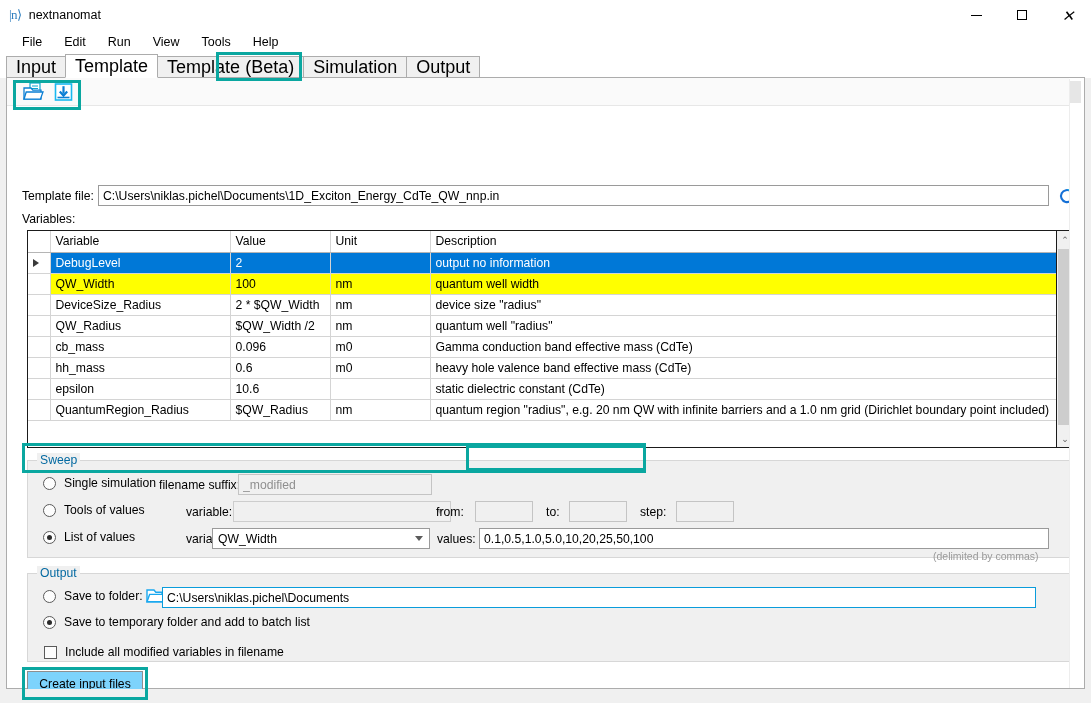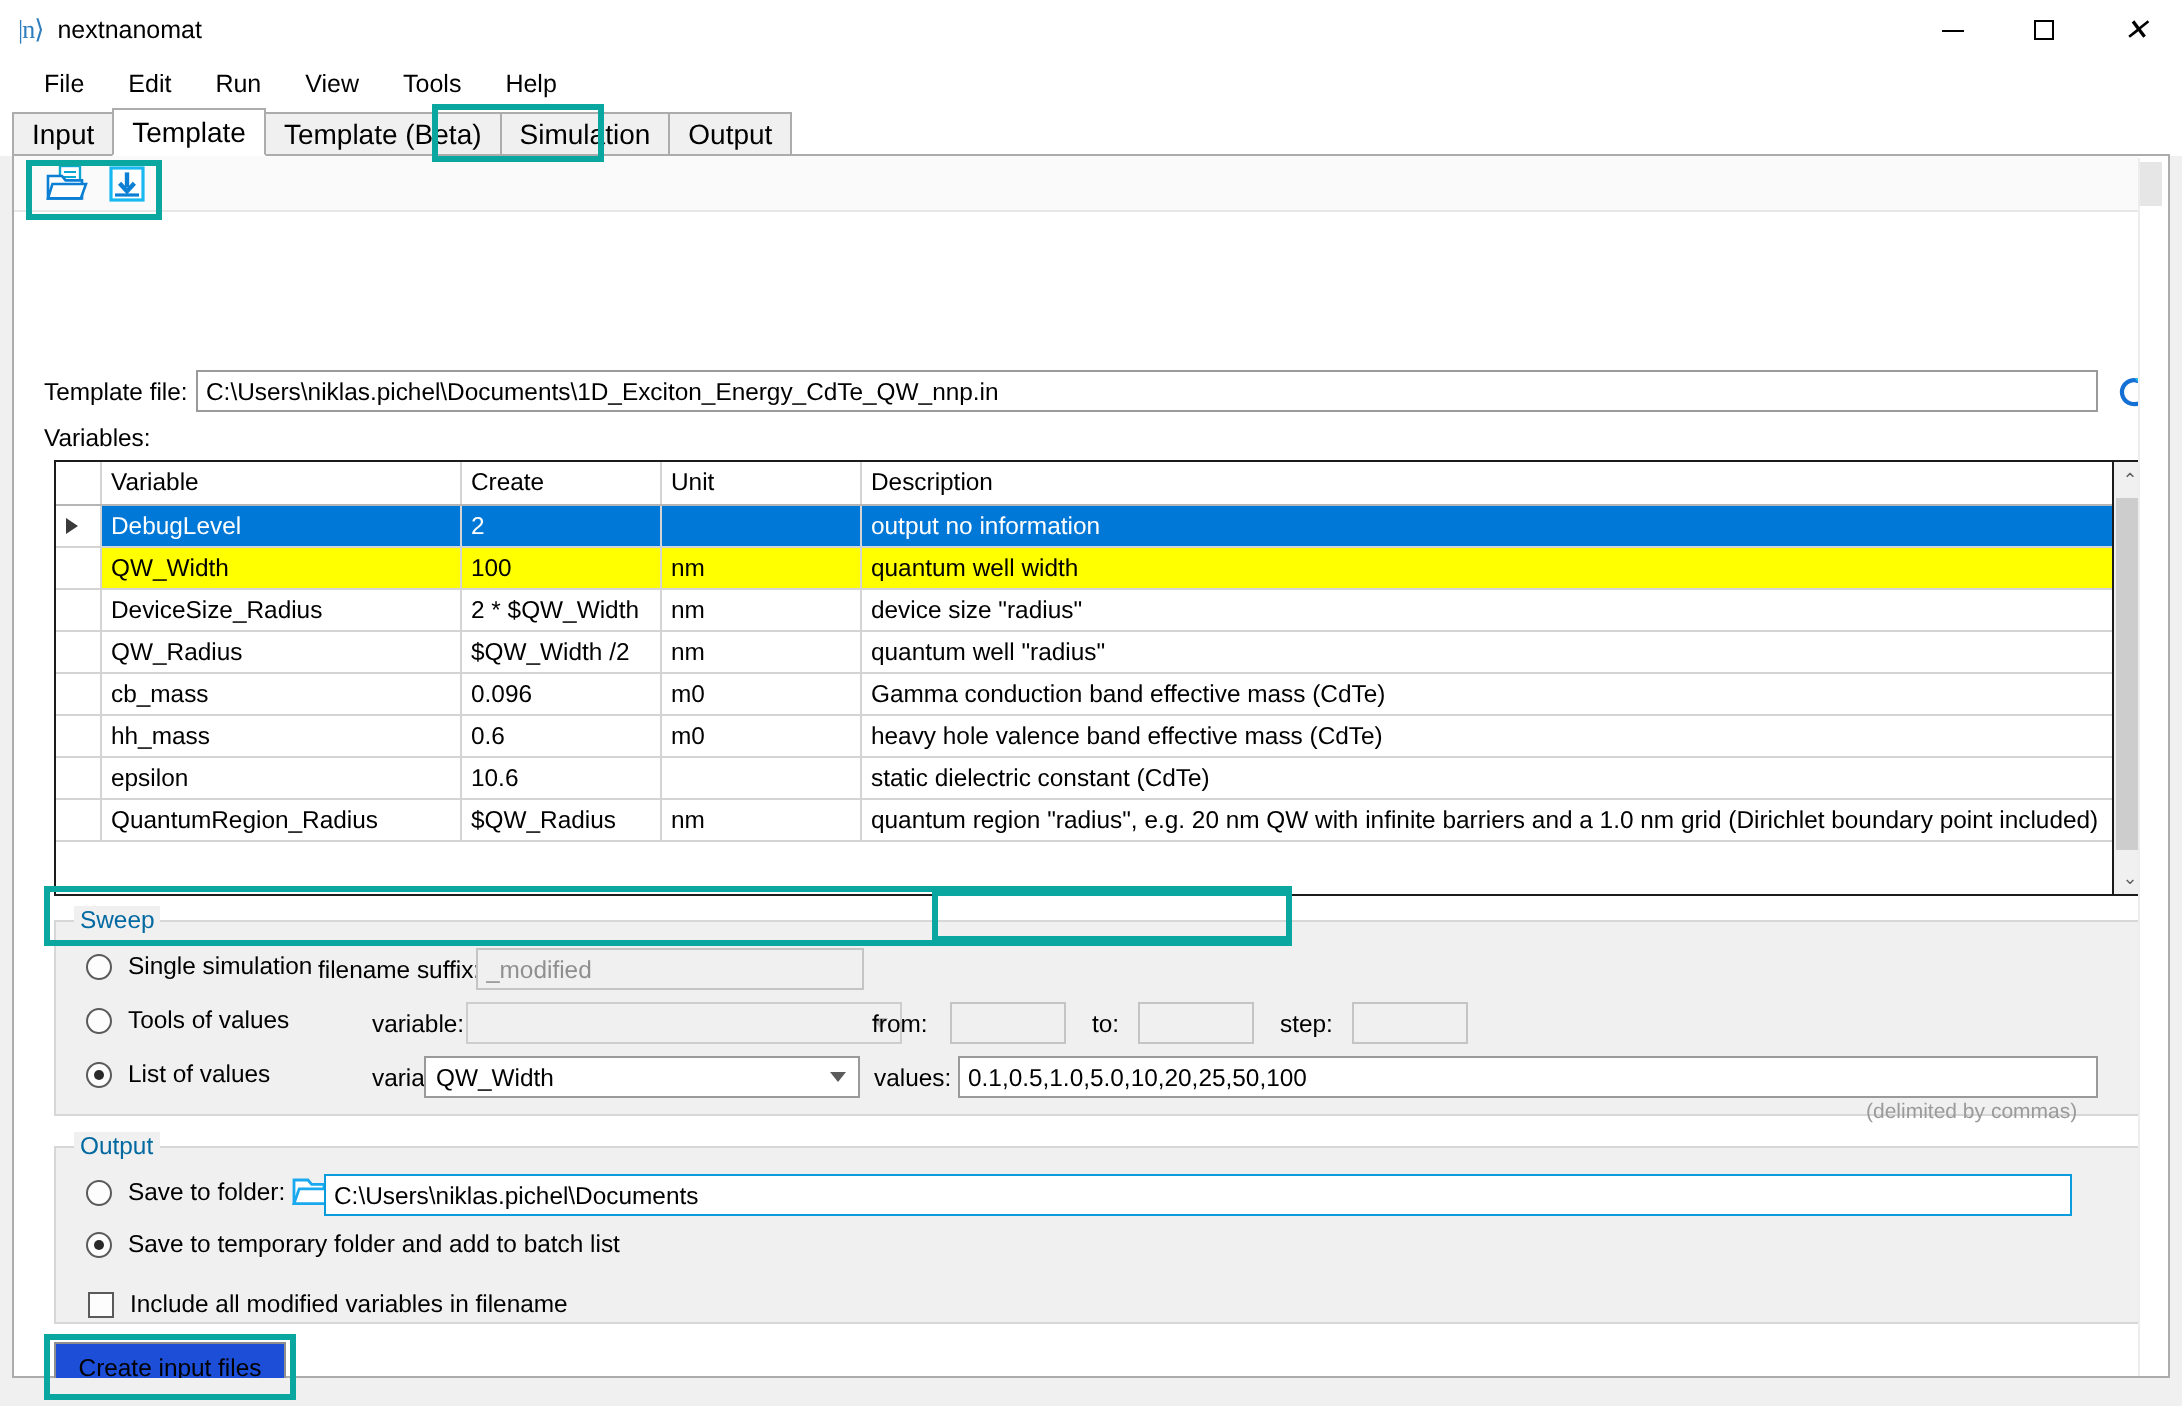--- a/index.html
+++ b/index.html
@@ -54,21 +54,21 @@
 
   
   .tabstrip {
     position: absolute; left: 6px; top: 55px; width: 1079px; height: 23px;
     display: flex; align-items: flex-end;
     border-bottom: 1px solid #acacac;
   }
   .tab {
     height: 21px; line-height: 20px;
     padding: 0 9px;
-    font-size: 14px;
+    font-size: 18px;
     background: #f0f0f0;
     border: 1px solid #acacac;
     border-bottom: none;
     margin-right: -1px;
     position: relative; z-index: 1;
     color: #000;
   }
   .tab.active {
     background: #ffffff; height: 24px; line-height: 23px;
     z-index: 3; border-bottom: 1px solid #ffffff;
@@ -201,21 +201,21 @@
     width: 0; height: 0;
     border-left: 4px solid transparent; border-right: 4px solid transparent;
     border-top: 5px solid #5b5b5b;
   }
   .combo.disabled .arrow { border-top-color: #b8b8b8; }
   .hint { position: absolute; font-size: 10.5px; color: #9a9a9a; }
 
   .folder-icon-btn { position: absolute; width: 22px; height: 19px; }
 
   .btn {
-    position: absolute; background: #1d4ed8; border: 1px solid #8f8f8f;
+    position: absolute; background: #7dd3fc; border: 1px solid #8f8f8f;
     font-size: 12.2px; color: #000;
     display: flex; align-items: center; justify-content: center;
     font-family: "Liberation Sans", sans-serif;
   }
 
   .hl-box { position: absolute; border: 3px solid #0aa7a0; pointer-events: none; z-index: 15; }
 
   .statusbar {
     position: absolute; left: 0; top: 689px; width: 1091px; height: 14px;
     background: #f0f0f0;
@@ -309,21 +309,21 @@
           <col class="c-sel">
             <col class="c-var">
             <col class="c-val">
             <col class="c-unit">
             <col class="c-desc">
         </colgroup>
         <thead>
           <tr>
             <th></th>
             <th>Variable</th>
-            <th>Create</th>
+            <th>Value</th>
             <th>Unit</th>
             <th>Description</th>
           </tr>
         </thead>
         <tbody>
           <tr class="row-selected">
             <td class="sel-cell"><span class="rowptr"></span></td>
             <td class="datacell">DebugLevel</td>
             <td class="datacell">2</td>
             <td class="datacell"></td>

